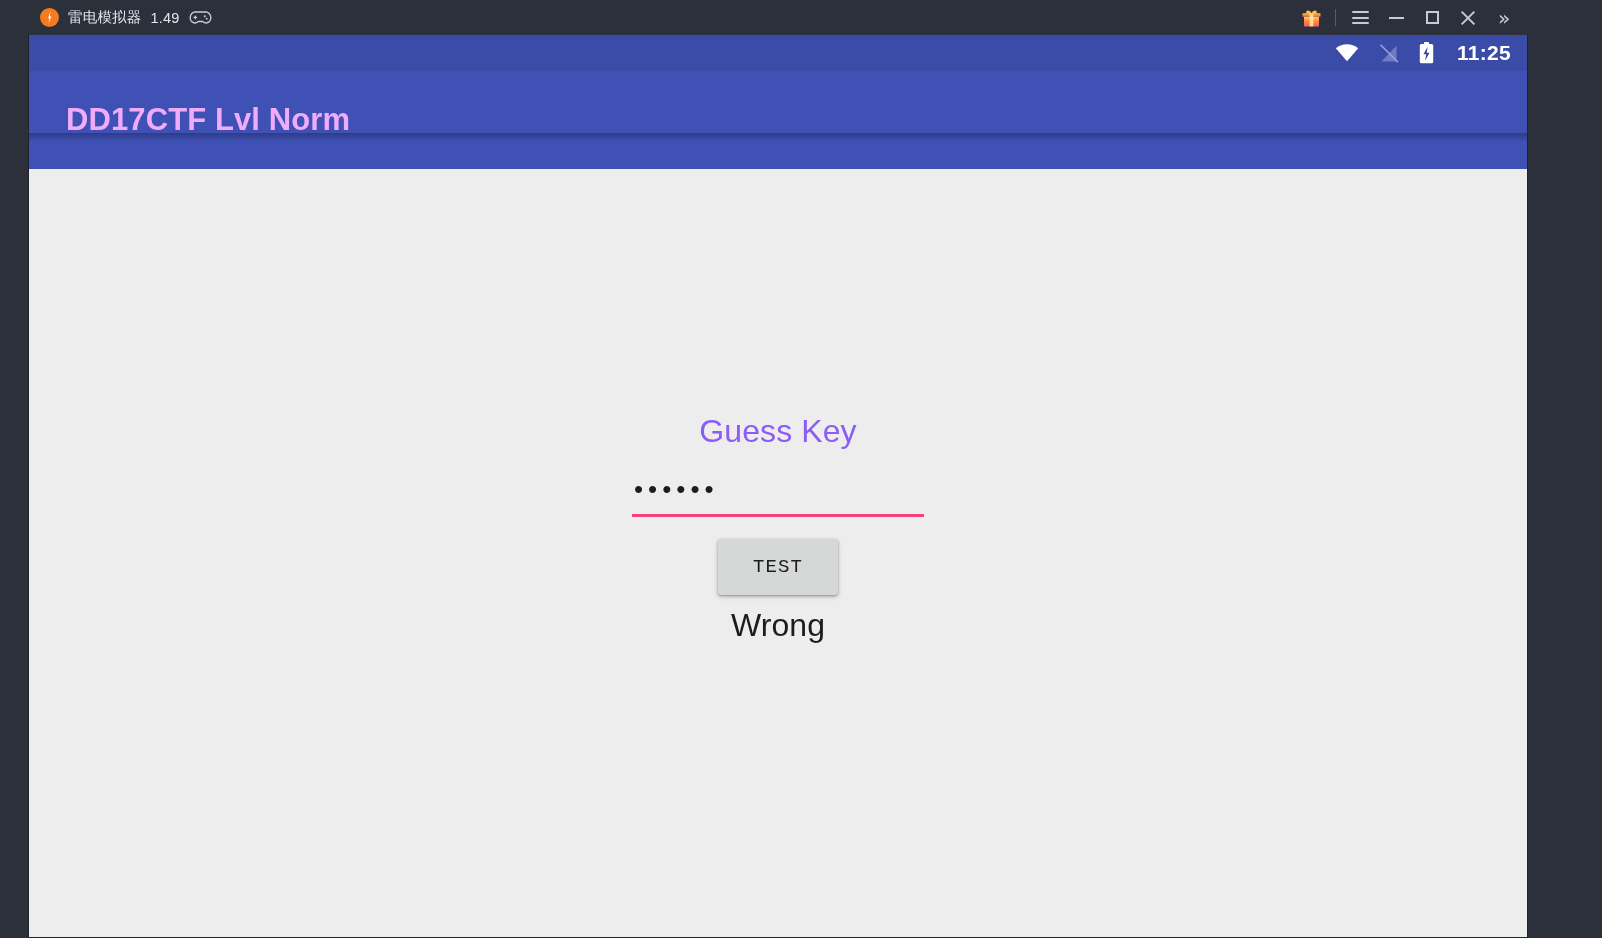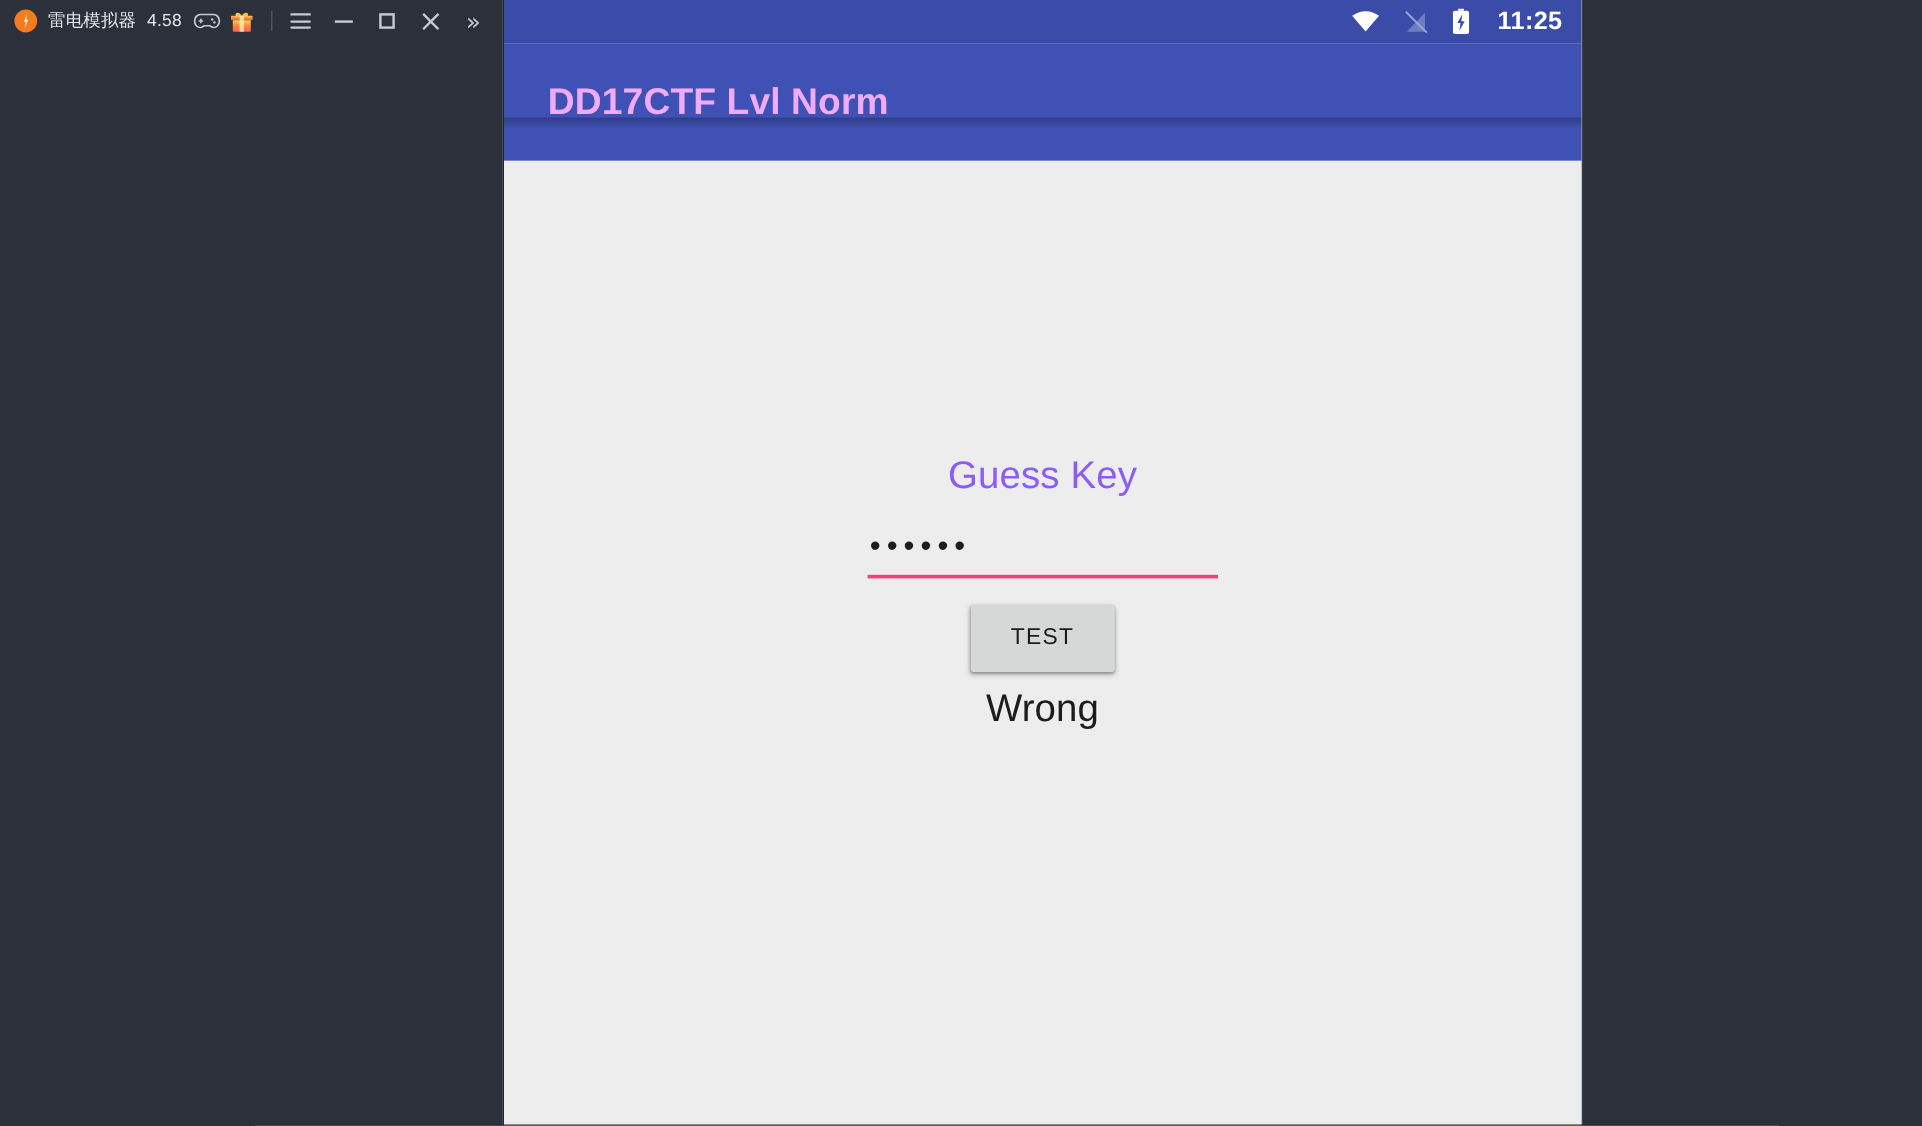--- a/index.html
+++ b/index.html
@@ -7,25 +7,26 @@
   html, body {
     width: 1602px;
     height: 938px;
     overflow: hidden;
     background: #2b303b;
     font-family: "Liberation Sans", "DejaVu Sans", sans-serif;
   }
 
   #app {
     position: relative;
-    width: 1319px;
+    width: 1500px;
     height: 938px;
     display: flex;
-    flex-direction: row;
+    flex-direction: column;
     background: #2b303b;
+    margin-left: 28px;
   }
 
   
   .emu-titlebar {
     height: 35px;
     flex: 0 0 35px;
     background: #2b303b;
     display: flex;
     align-items: center;
     justify-content: space-between;
@@ -230,21 +231,21 @@
 
   .test-button {
     margin-top: 22px;
     width: 120px;
     height: 56px;
     background: #d6d7d7;
     border: 0;
     border-radius: 3px;
     box-shadow: 0 1px 2.5px rgba(0,0,0,0.30), 0 2px 5px rgba(0,0,0,0.16);
     color: #1c1c1c;
-    font-family: Liberation Sans, sans-serif;
+    font-family: Liberation Mono, monospace;
     font-size: 19px;
     letter-spacing: 1.1px;
     cursor: pointer;
   }
 
   .result-text {
     margin-top: 14px;
     font-size: 32px;
     color: #1c1c1c;
     line-height: 1;
@@ -254,21 +255,21 @@
 </head>
 <body>
 
 <div id="app">
 
   <div class="emu-titlebar">
 
     <div class="emu-title-left">
       <div class="ld-logo"></div>
       <span class="emu-app-name">雷电模拟器</span>
-      <span class="emu-app-name">4.58</span>
+      <span class="emu-app-name">1.49</span>
       <svg class="gamepad-icon" viewBox="0 0 24 16">
         <path d="M6.2 2.2h11.6c2.9 0 5.2 2.6 5.2 5.9s-2.3 5.7-5.2 5.7c-1.6 0-2.5-.8-3.4-1.6h-4.8c-.9.8-1.8 1.6-3.4 1.6C3.3 13.8 1 11.4 1 8.1S3.3 2.2 6.2 2.2z" fill="none" stroke="#c6cbd4" stroke-width="1.5"></path>
         <rect x="4.4" y="7.3" width="4.2" height="1.3" rx="0.5" fill="#c6cbd4"></rect>
         <rect x="5.85" y="5.85" width="1.3" height="4.2" rx="0.5" fill="#c6cbd4"></rect>
         <circle cx="16.6" cy="6.7" r="1.05" fill="#c6cbd4"></circle>
         <circle cx="18.6" cy="9.2" r="1.05" fill="#c6cbd4"></circle>
       </svg>
     </div>
 
     <div class="emu-title-right">

